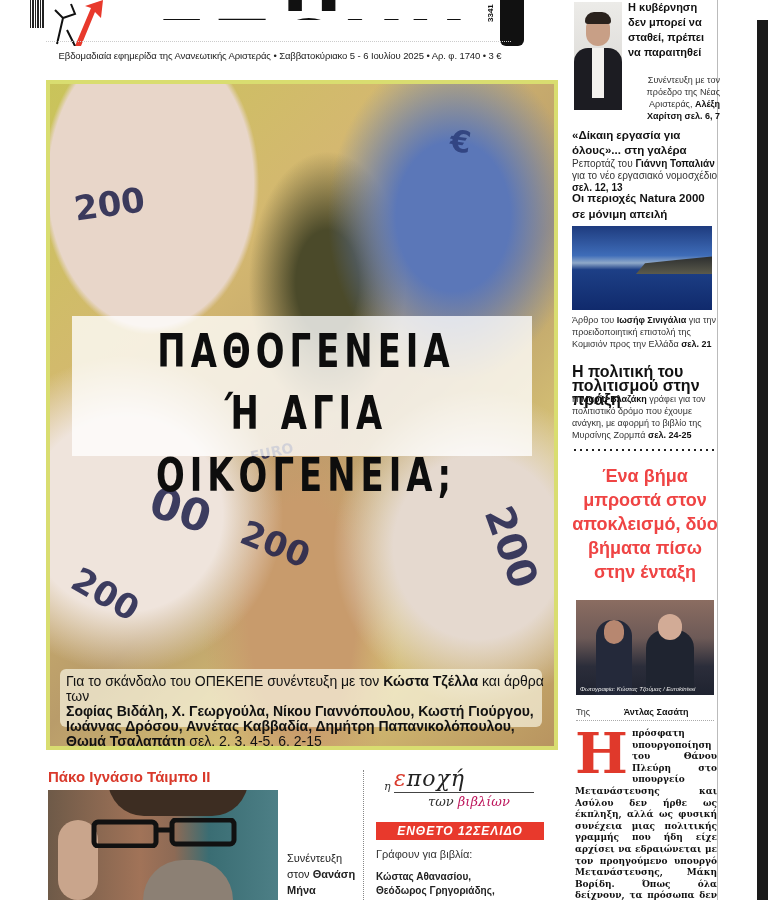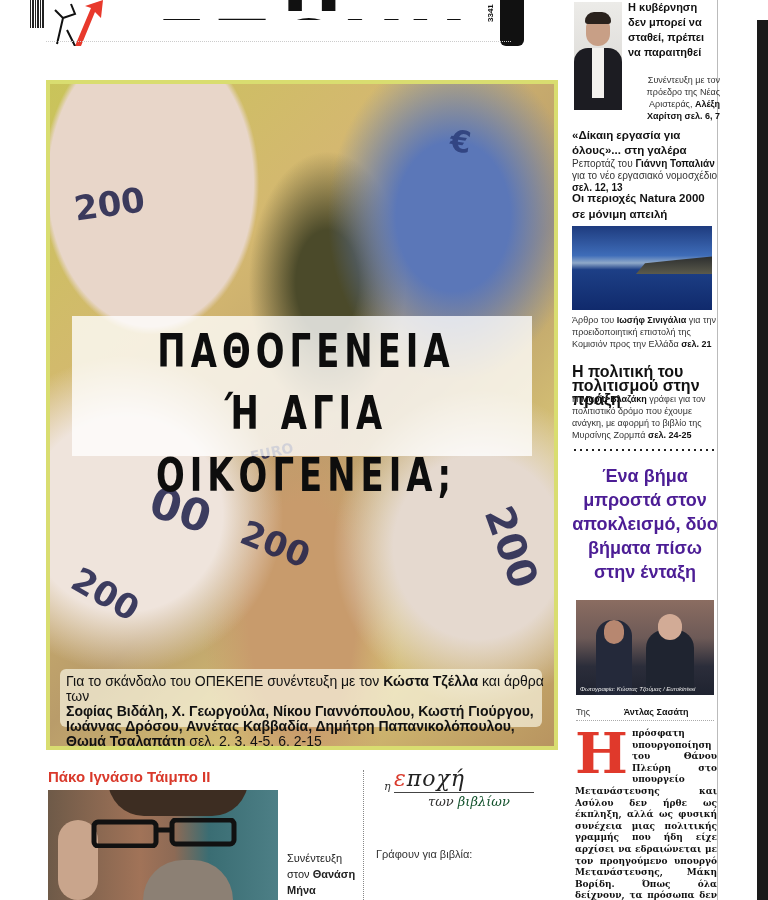--- a/index.html
+++ b/index.html
@@ -70,21 +70,21 @@
     .books { position: absolute; left: 372px; top: 762px; width: 180px; height: 138px; }
     .books-logo { position: absolute; left: 8px; top: 4px; width: 160px; height: 50px; }
     .books-h { position: absolute; left: 4px; top: 14px; font-family: "DejaVu Serif", serif; font-style: italic;
       font-size: 11px; color: #333; }
     .books-epoch { position: absolute; left: 14px; top: 0; font-family: "DejaVu Serif", serif; font-style: italic;
       font-size: 22px; color: #222; letter-spacing: 1px; }
     .books-epoch .red { color: #d9392b; }
     .books-line { position: absolute; left: 14px; top: 26px; width: 140px; border-top: 1px solid #444; }
     .books-ton { position: absolute; left: 48px; top: 28px; font-family: "DejaVu Serif", serif; font-style: italic;
       font-size: 13px; color: #333; }
-    .books-ton .red { color: #14532d; margin-top: 32px; }
+    .books-ton .red { color: #be185d; margin-top: 32px; }
     .books-banner { position: absolute; left: 4px; top: 60px; width: 168px; height: 18px; background: #e8392c;
       color: #fff; text-align: center; font-weight: bold; font-style: italic; font-size: 12px; line-height: 18px;
       letter-spacing: 1px; }
     .books-intro { position: absolute; left: 4px; top: 86px; font-size: 11px; color: #333; }
     .books-names { position: absolute; left: 4px; top: 108px; font-size: 10px; line-height: 14px; font-weight: bold; color: #222; }
 
     
     .right-col { position: absolute; left: 566px; top: 0; width: 152px; height: 900px; border-right: 1px solid #bbb; }
     .right-bar { position: absolute; left: 757px; top: 20px; width: 11px; height: 880px; background: #1a1a1a; }
 
@@ -114,21 +114,21 @@
     .nat-desc b { color: #111; }
 
     .pol-title { position: absolute; left: 572px; top: 365px; width: 146px; font-size: 16px; line-height: 14px; font-weight: bold; }
     .pol-desc { position: absolute; left: 572px; top: 393px; width: 146px; font-size: 9px; line-height: 12px; color: #333; }
     .pol-desc b { color: #111; }
 
     .dot-sep { position: absolute; left: 572px; top: 448px; width: 144px; height: 4px;
       background: radial-gradient(circle, #222 1.2px, transparent 1.4px) 0 0 / 6px 4px repeat-x; }
 
     .step-title { position: absolute; left: 572px; top: 464px; width: 146px; font-size: 18px; line-height: 24px;
-      font-weight: bold; color: #4c1d95; text-align: center; }
+      font-weight: bold; color: #ef4444; text-align: center; }
     .step-photo { position: absolute; left: 576px; top: 600px; width: 138px; height: 95px; overflow: hidden;
       background: linear-gradient(180deg, #8b6d61 0%, #6d5a57 40%, #2b2d3a 70%, #1f2330 100%); }
     .step-photo .p1 { position: absolute; left: 20px; top: 20px; width: 36px; height: 80px; border-radius: 16px 16px 0 0; background: #24293a; }
     .step-photo .p1h { position: absolute; left: 28px; top: 20px; width: 20px; height: 24px; border-radius: 10px; background: #b78770; }
     .step-photo .p2 { position: absolute; left: 70px; top: 30px; width: 48px; height: 70px; border-radius: 18px 18px 0 0; background: #1f2430; }
     .step-photo .p2h { position: absolute; left: 82px; top: 14px; width: 24px; height: 26px; border-radius: 12px; background: #d2ab96; }
     .step-photo .credit { position: absolute; left: 4px; bottom: 3px; font-size: 6px; color: #eee; font-style: italic; }
     .step-byline { position: absolute; left: 576px; top: 707px; width: 138px; font-size: 9px; color: #333;
       border-bottom: 1px dotted #aaa; padding-bottom: 3px; }
     .step-byline b { color: #111; padding-left: 31px; }
@@ -146,20 +146,21 @@
   <svg class="logo-figure" viewBox="0 0 60 46">
     <polygon points="30,46 46,8 40,6 58,0 56,18 50,12 36,46" fill="#e8392c"></polygon>
     <path d="M12 44 L18 18 L10 10 M18 18 L30 14 L26 4 M22 30 L30 46" stroke="#111" stroke-width="2" fill="none"></path>
   </svg>
   <div class="logo-title">
       <span>Η ΕΠΟΧΗ</span>
     </div>
   <div class="logo-bar"></div>
   <div class="issue-code">3341</div>
   <div class="masthead-rule"></div>
+  <div class="dateline">Εβδομαδιαία εφημερίδα της Ανανεωτικής Αριστεράς • Σαββατοκύριακο 5 - 6 Ιουλίου 2025 • Αρ. φ. 1740 • 3 €</div>
 </header>
 
 <section class="hero">
   <div>
     <div class="note" style="left:24px;top:100px;font-size:34px;transform:rotate(-8deg);">200</div>
     <div class="note" style="left:400px;top:40px;font-size:30px;transform:rotate(8deg);color:#2b3d7a;">€</div>
     <div class="note" style="left:100px;top:400px;font-size:44px;transform:rotate(18deg);">00</div>
     <div class="note" style="left:190px;top:440px;font-size:34px;transform:rotate(22deg);">200</div>
     <div class="note" style="left:20px;top:490px;font-size:34px;transform:rotate(30deg);">200</div>
     <div class="note" style="left:420px;top:440px;font-size:40px;transform:rotate(70deg);">200</div>
@@ -196,21 +197,26 @@
 
 <div class="col-divider"></div>
 
 <section class="books">
   <div class="books-logo">
     <span class="books-h">η</span>
     <span class="books-epoch"><span class="red">ε</span><span>ποχή</span></span>
     <div class="books-line"></div>
     <span class="books-ton"><span>των </span><span class="red">βιβλίων</span></span>
   </div>
+  <div class="books-banner">ΕΝΘΕΤΟ 12ΣΕΛΙΔΟ</div>
   <div class="books-intro">Γράφουν για βιβλία:</div>
+  <div class="books-names">
+    <span>Κώστας Αθανασίου,</span><br>
+    <span>Θεόδωρος Γρηγοριάδης,</span>
+  </div>
 </section>
 
 <aside class="right-col"></aside>
 <div class="right-bar"></div>
 
 <div class="harit-photo">
   <div class="suit"></div>
     <div class="shirt"></div>
     <div class="head"></div>
     <div class="hairc"></div>

